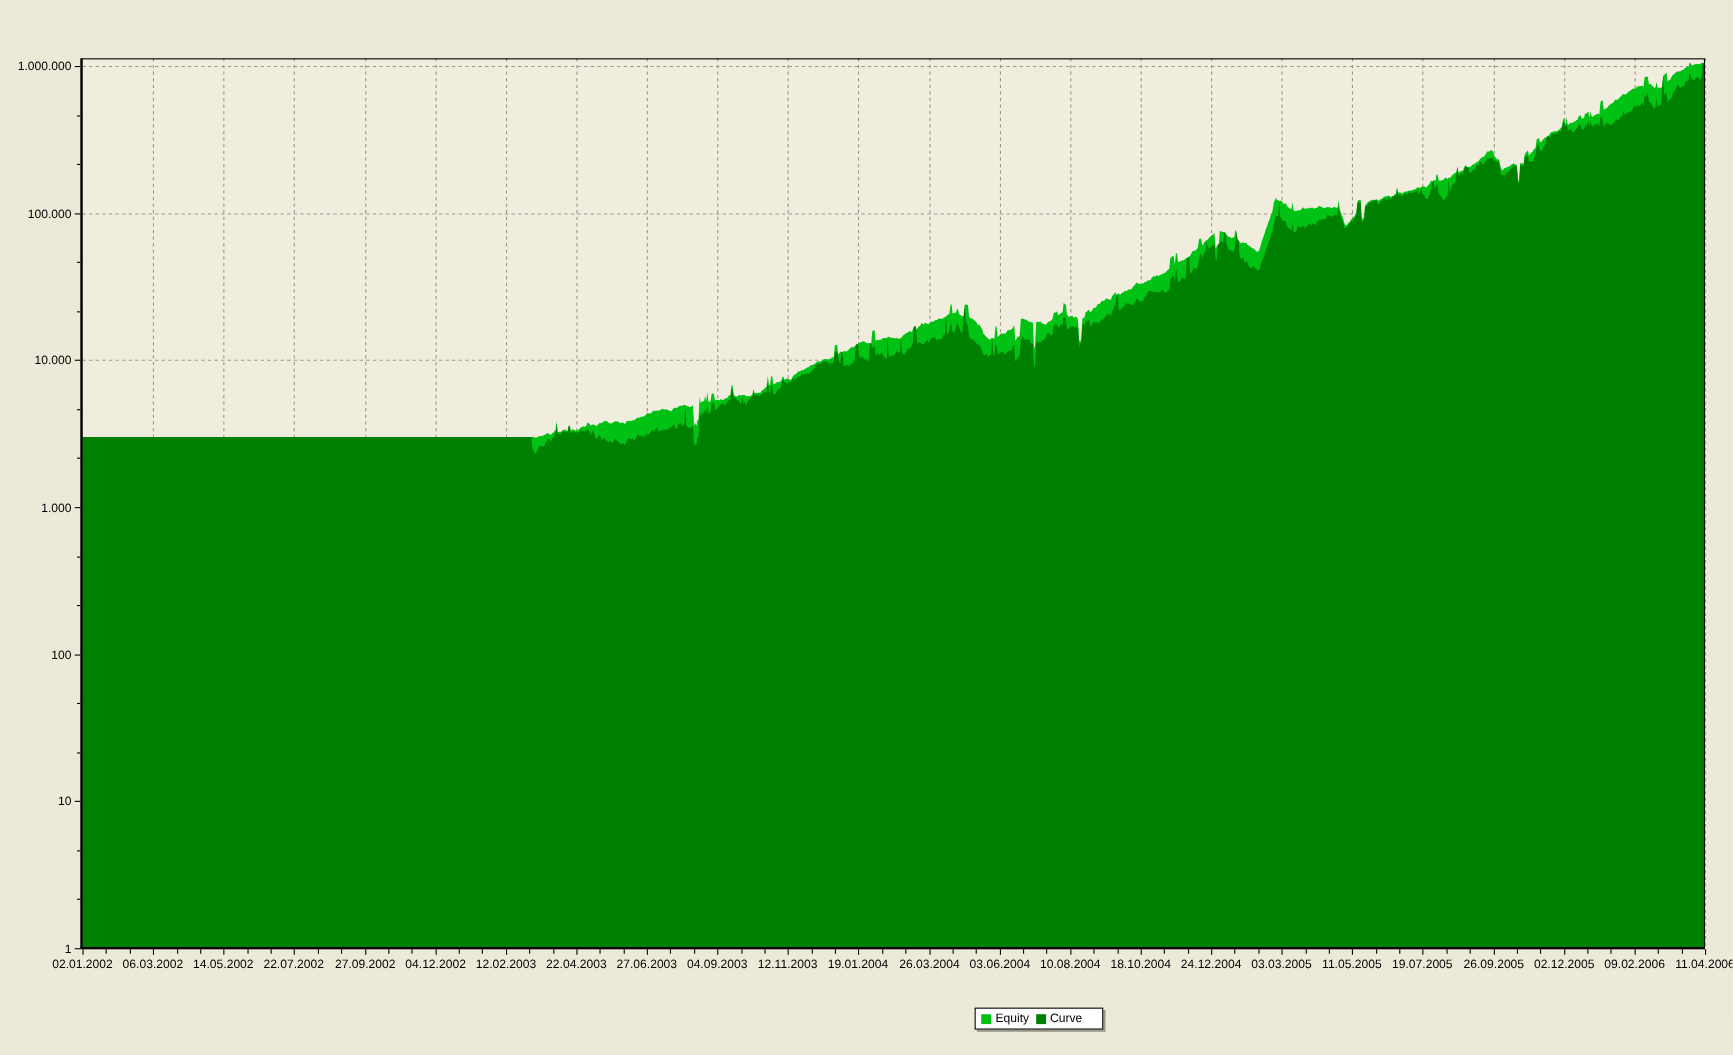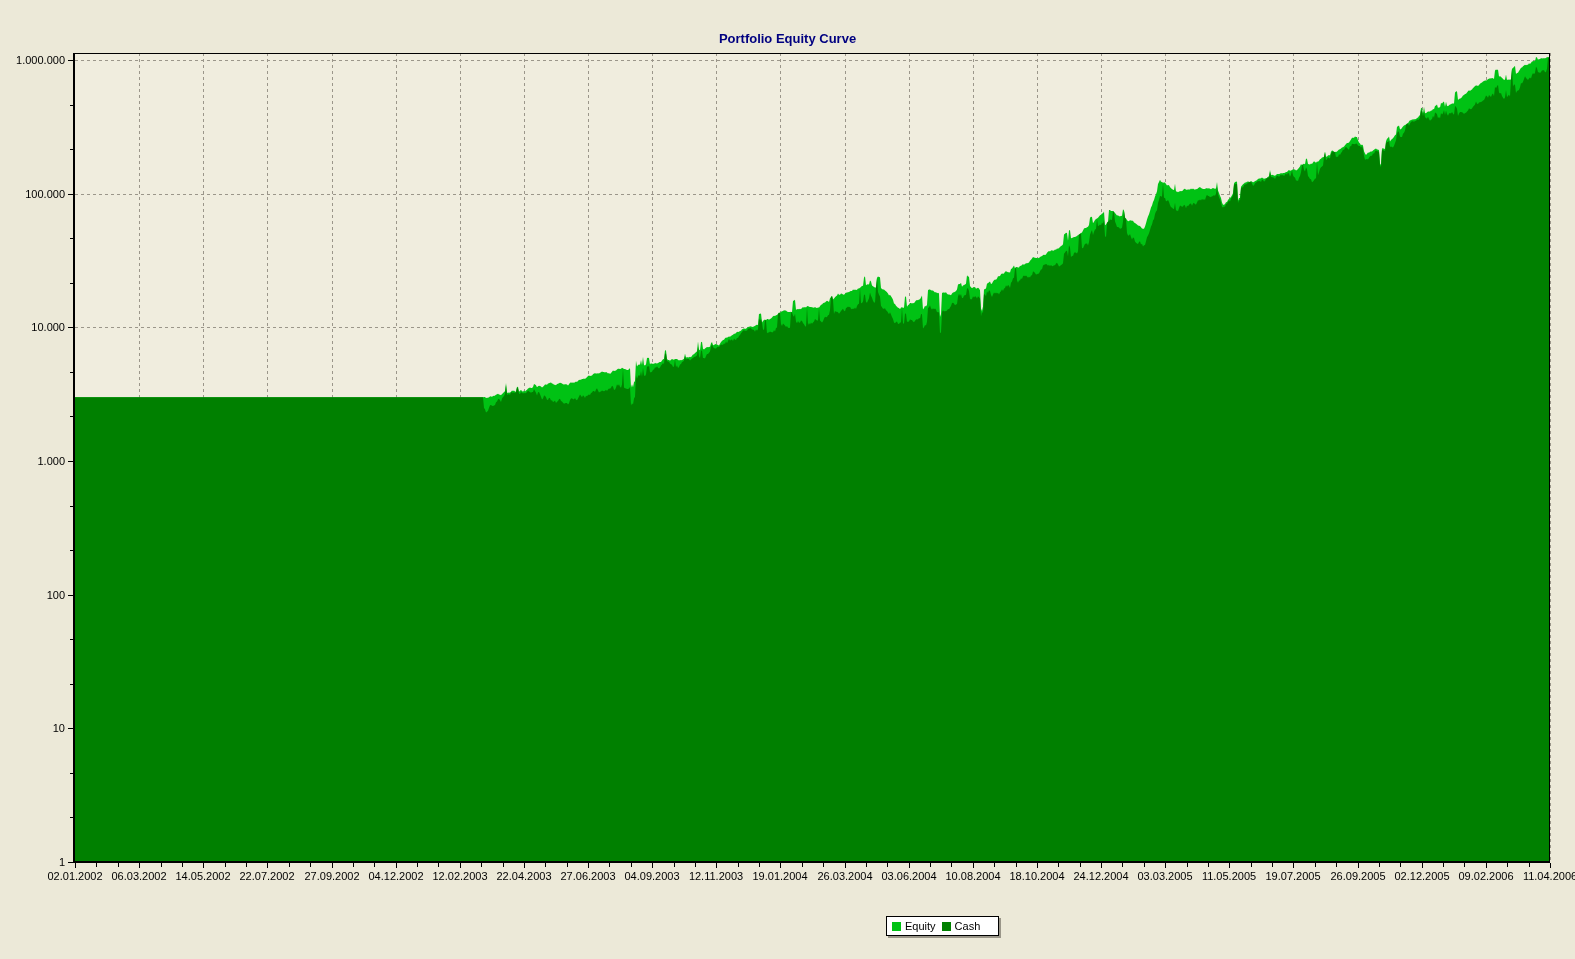--- a/index.html
+++ b/index.html
@@ -31,21 +31,20 @@
     font-size:11px;color:#000;
   }
   .legend-item{display:flex;align-items:center;gap:4px;}
   .swatch{width:9px;height:9px;display:inline-block;}
   svg text{font-family:"Liberation Sans", sans-serif;font-size:11px;fill:#000000;}
 </style>
 </head>
 <body>
 
 <div id="stage">
-  <div id="chart-title" style="color: rgb(0, 0, 128);">Portfolio Equity Curve</div>
   <svg id="plot-svg" width="1575" height="959">
       <rect x="75" y="53" width="1475" height="809" fill="#f0edde"></rect>
       <g stroke="#9b968a" stroke-width="1" stroke-dasharray="3,3">
         <line x1="75" y1="60.5" x2="1550" y2="60.5"></line>
         <line x1="75" y1="194.5" x2="1550" y2="194.5"></line>
         <line x1="75" y1="327.5" x2="1550" y2="327.5"></line>
         <line x1="75" y1="461.5" x2="1550" y2="461.5"></line>
         <line x1="75" y1="595.5" x2="1550" y2="595.5"></line>
         <line x1="75" y1="728.5" x2="1550" y2="728.5"></line>
         <line x1="139.5" y1="53" x2="139.5" y2="862"></line>
@@ -204,16 +203,16 @@
         <text x="1550" y="880" text-anchor="middle">11.04.2006</text>
       </g>
     </svg>
   <div id="legend">
     <span class="legend-item">
       <span class="swatch" id="sw-equity" style="background: rgb(0, 194, 20);"></span>
       <span>Equity</span>
     </span>
     <span class="legend-item">
       <span class="swatch" id="sw-cash" style="background: rgb(0, 128, 0);"></span>
-      <span>Cash</span>
+      <span>Curve</span>
     </span>
   </div>
 </div>
 
 </body></html>

